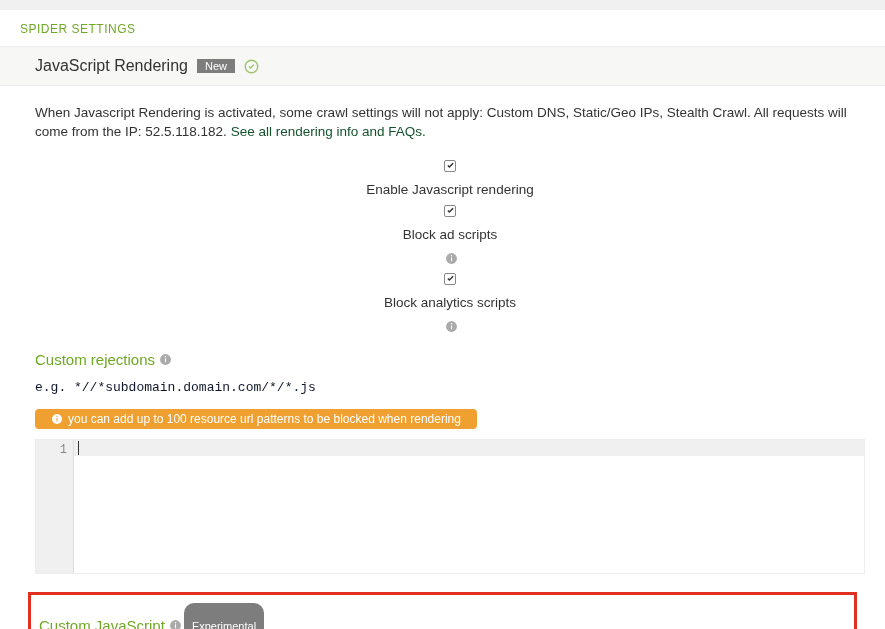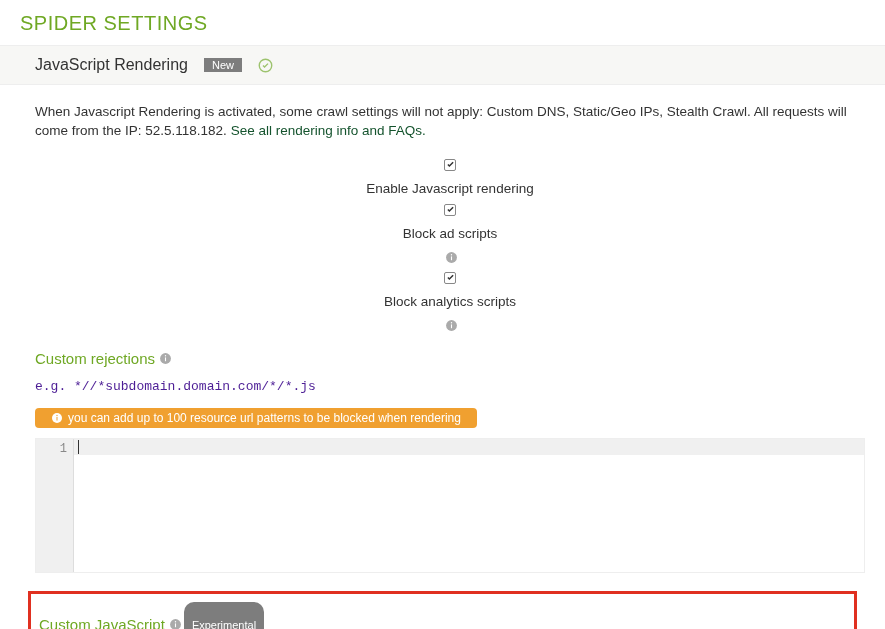--- a/index.html
+++ b/index.html
@@ -12,31 +12,32 @@
       height: 629px;
       overflow: hidden;
     }
     .container {
       background: #fff;
       width: 885px;
       min-height: 100%;
     }
     .page-title {
       color: #6fa824;
-      font-size: 20px;
+      font-size: 12px;
       font-weight: 400;
       letter-spacing: 0.5px;
       padding: 12px 20px 10px 20px;
+      margin-top: 10px;
     }
     .section-header {
       background: #f7f7f5;
       padding: 10px 20px 10px 35px;
       display: flex;
       align-items: center;
-      gap: 16px;
+      gap: 9px;
       border-top: 1px solid #eee;
       border-bottom: 1px solid #eee;
     }
     .section-header h2 {
       font-size: 16px;
       font-weight: 400;
       color: #333;
     }
     .badge-new {
       background: #7d7d7d;
@@ -89,21 +90,21 @@
       font-size: 15px;
       font-weight: 400;
       margin-top: 18px;
       display: flex;
       align-items: center;
       gap: 2px;
     }
     .example-text {
       font-family: "Courier New", monospace;
       font-size: 13px;
-      color: #4c1d95;
+      color: #0f172a;
       margin-top: 12px;
     }
     .hint-badge {
       display: inline-flex;
       align-items: center;
       gap: 5px;
       background: #f0a030;
       color: #fff;
       font-size: 12px;
       padding: 3px 16px;

